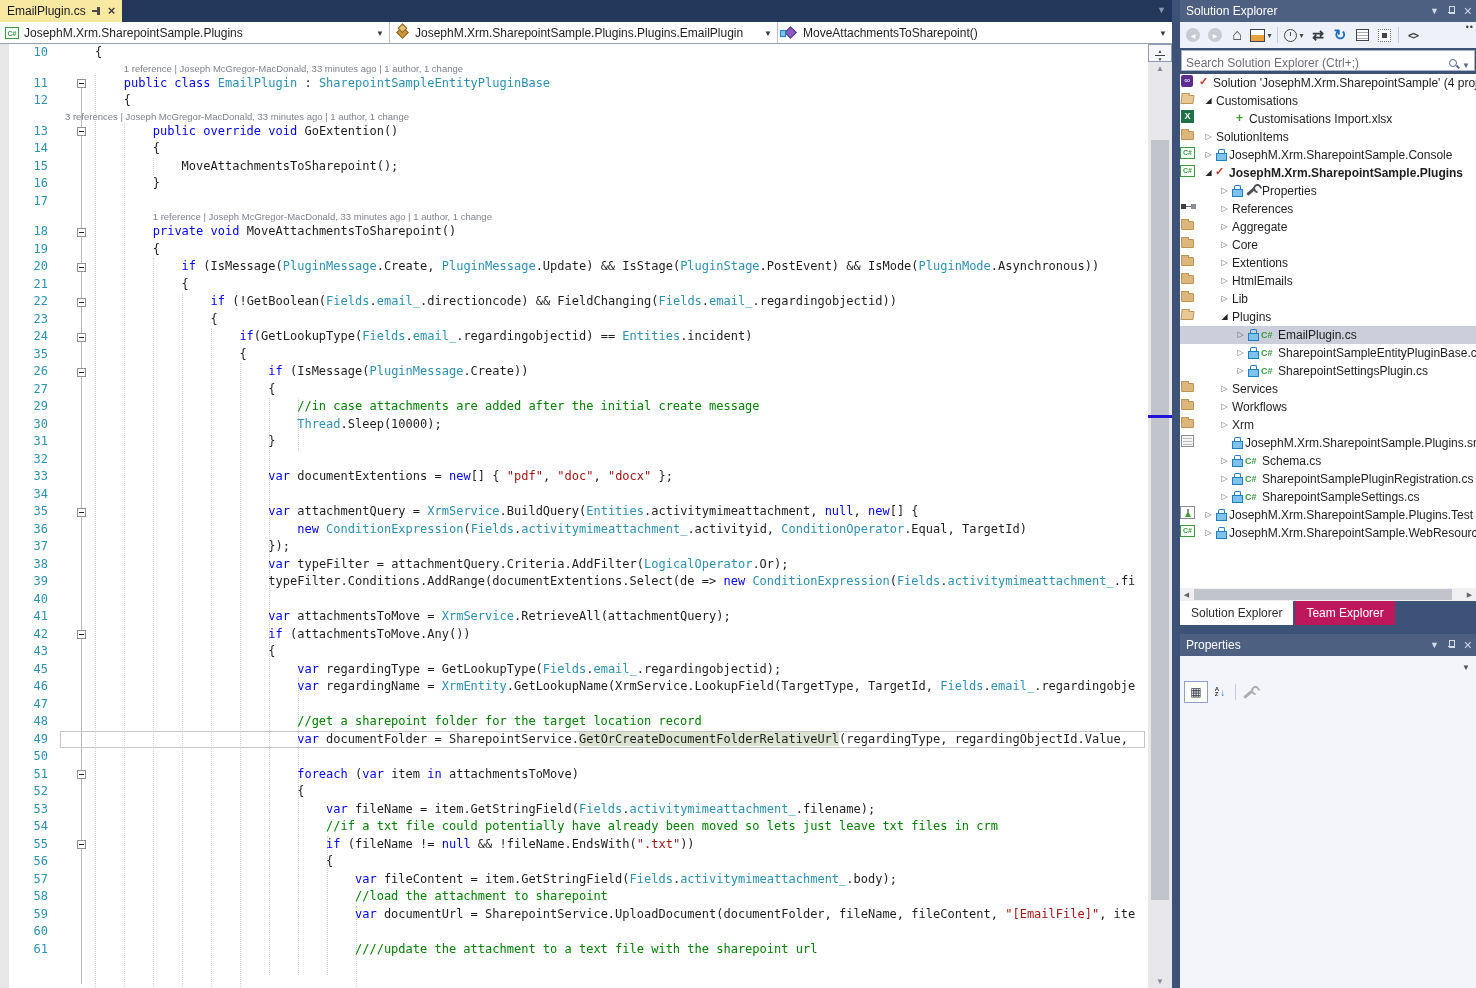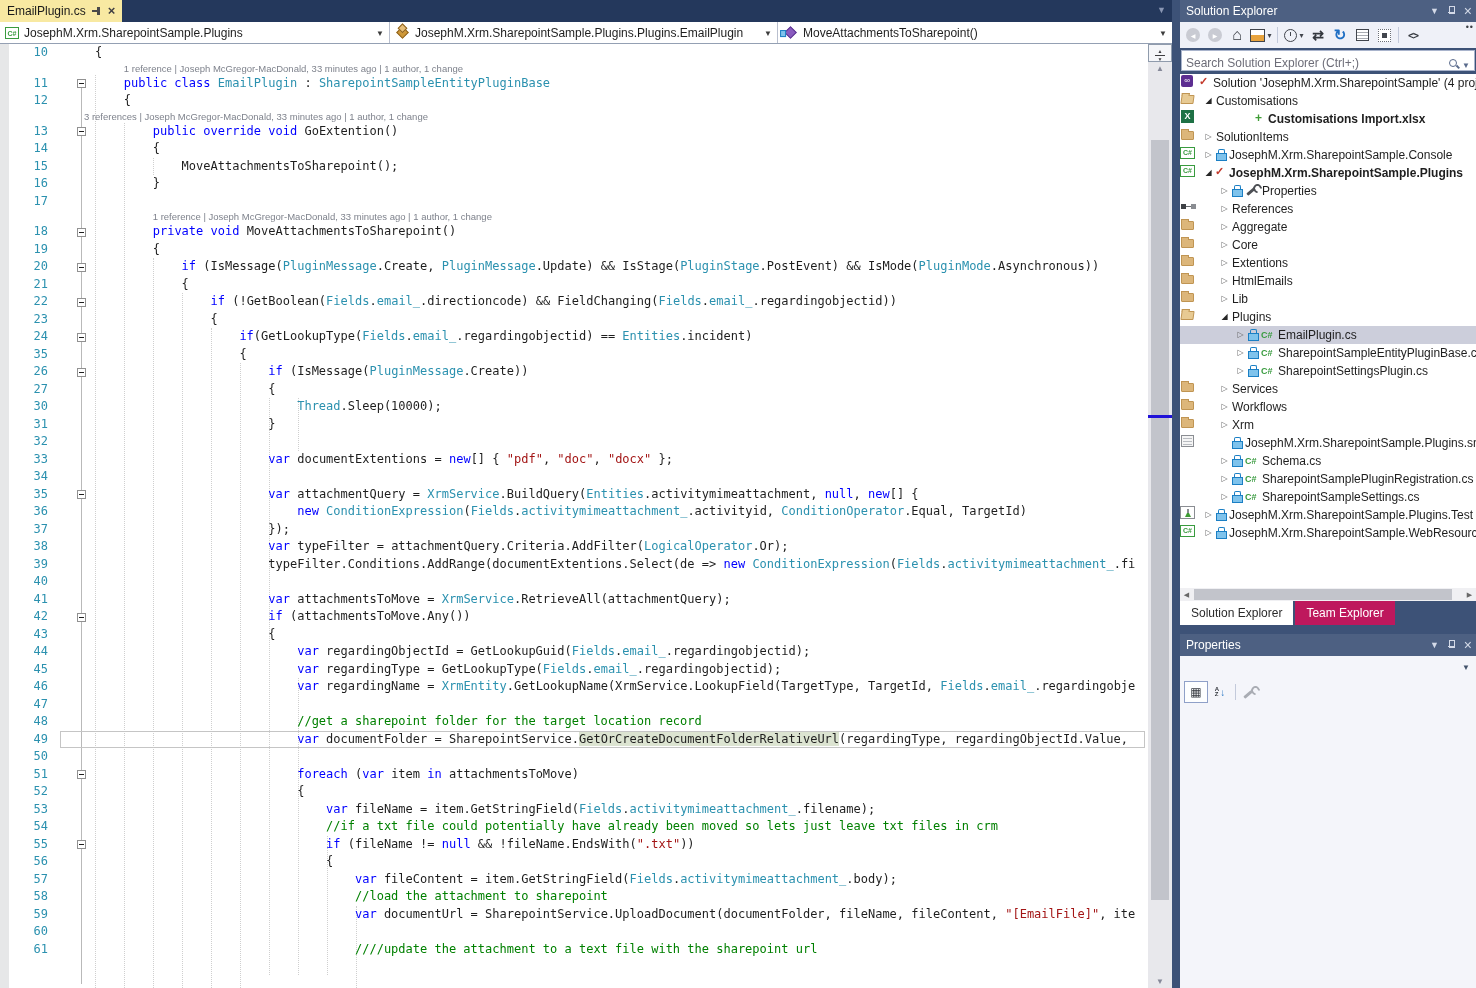--- a/index.html
+++ b/index.html
@@ -192,52 +192,52 @@
     <div class="ig" style="left:269px;top:354px;height:577px"></div>
     <div class="ig" style="left:298px;top:354px;height:53px"></div>
     <div class="ig" style="left:298px;top:634px;height:297px"></div>
     <div class="ig" style="left:327px;top:792px;height:139px"></div>
     <div class="ig" style="left:356px;top:862px;height:82px"></div>
     <div id="code-rows">
         <div class="crow"><span class="ln">10</span><span class="codetext"><span class="t-p">    {</span></span></div>
         <div class="lensrow" style="padding-left: 123.813px;">1 reference | Joseph McGregor-MacDonald, 33 minutes ago | 1 author, 1 change</div>
         <div class="crow"><span class="ln">11</span><span class="fold"></span><span class="codetext"><span class="t-k">        public class </span><span class="t-t">EmailPlugin</span><span class="t-p"> : </span><span class="t-t">SharepointSampleEntityPluginBase</span></span></div>
         <div class="crow"><span class="ln">12</span><span class="codetext"><span class="t-p">        {</span></span></div>
-        <div class="lensrow" style="padding-left: 84px;">3 references | Joseph McGregor-MacDonald, 33 minutes ago | 1 author, 1 change</div>
+        <div class="lensrow" style="padding-left: 65px;">3 references | Joseph McGregor-MacDonald, 33 minutes ago | 1 author, 1 change</div>
         <div class="crow"><span class="ln">13</span><span class="fold"></span><span class="codetext"><span class="t-p">            </span><span class="t-k">public override void</span><span class="t-p"> GoExtention()</span></span></div>
         <div class="crow"><span class="ln">14</span><span class="codetext"><span class="t-p">            {</span></span></div>
         <div class="crow"><span class="ln">15</span><span class="codetext"><span class="t-p">                MoveAttachmentsToSharepoint();</span></span></div>
         <div class="crow"><span class="ln">16</span><span class="codetext"><span class="t-p">            }</span></span></div>
         <div class="crow"><span class="ln">17</span><span class="codetext"></span></div>
         <div class="lensrow" style="padding-left: 152.719px;">1 reference | Joseph McGregor-MacDonald, 33 minutes ago | 1 author, 1 change</div>
         <div class="crow"><span class="ln">18</span><span class="fold"></span><span class="codetext"><span class="t-p">            </span><span class="t-k">private void</span><span class="t-p"> MoveAttachmentsToSharepoint()</span></span></div>
         <div class="crow"><span class="ln">19</span><span class="codetext"><span class="t-p">            {</span></span></div>
         <div class="crow"><span class="ln">20</span><span class="fold"></span><span class="codetext"><span class="t-p">                </span><span class="t-k">if</span><span class="t-p"> (IsMessage(</span><span class="t-t">PluginMessage</span><span class="t-p">.Create, </span><span class="t-t">PluginMessage</span><span class="t-p">.Update) &amp;&amp; IsStage(</span><span class="t-t">PluginStage</span><span class="t-p">.PostEvent) &amp;&amp; IsMode(</span><span class="t-t">PluginMode</span><span class="t-p">.Asynchronous))</span></span></div>
         <div class="crow"><span class="ln">21</span><span class="codetext"><span class="t-p">                {</span></span></div>
         <div class="crow"><span class="ln">22</span><span class="fold"></span><span class="codetext"><span class="t-p">                    </span><span class="t-k">if</span><span class="t-p"> (!GetBoolean(</span><span class="t-t">Fields</span><span class="t-p">.</span><span class="t-t">email_</span><span class="t-p">.directioncode) &amp;&amp; FieldChanging(</span><span class="t-t">Fields</span><span class="t-p">.</span><span class="t-t">email_</span><span class="t-p">.regardingobjectid))</span></span></div>
         <div class="crow"><span class="ln">23</span><span class="codetext"><span class="t-p">                    {</span></span></div>
         <div class="crow"><span class="ln">24</span><span class="fold"></span><span class="codetext"><span class="t-p">                        </span><span class="t-k">if</span><span class="t-p">(GetLookupType(</span><span class="t-t">Fields</span><span class="t-p">.</span><span class="t-t">email_</span><span class="t-p">.regardingobjectid) == </span><span class="t-t">Entities</span><span class="t-p">.incident)</span></span></div>
         <div class="crow"><span class="ln">35</span><span class="codetext"><span class="t-p">                        {</span></span></div>
         <div class="crow"><span class="ln">26</span><span class="fold"></span><span class="codetext"><span class="t-p">                            </span><span class="t-k">if</span><span class="t-p"> (IsMessage(</span><span class="t-t">PluginMessage</span><span class="t-p">.Create))</span></span></div>
         <div class="crow"><span class="ln">27</span><span class="codetext"><span class="t-p">                            {</span></span></div>
+        <div class="crow"><span class="ln">29</span><span class="codetext"><span class="t-c">                                //in case attachments are added after the initial create message</span></span></div>
         <div class="crow"><span class="ln">30</span><span class="codetext"><span class="t-p">                                </span><span class="t-t">Thread</span><span class="t-p">.Sleep(10000);</span></span></div>
         <div class="crow"><span class="ln">31</span><span class="codetext"><span class="t-p">                            }</span></span></div>
         <div class="crow"><span class="ln">32</span><span class="codetext"></span></div>
         <div class="crow"><span class="ln">33</span><span class="codetext"><span class="t-p">                            </span><span class="t-k">var</span><span class="t-p"> documentExtentions = </span><span class="t-k">new</span><span class="t-p">[] { </span><span class="t-s">"pdf"</span><span class="t-p">, </span><span class="t-s">"doc"</span><span class="t-p">, </span><span class="t-s">"docx"</span><span class="t-p"> };</span></span></div>
         <div class="crow"><span class="ln">34</span><span class="codetext"></span></div>
         <div class="crow"><span class="ln">35</span><span class="fold"></span><span class="codetext"><span class="t-p">                            </span><span class="t-k">var</span><span class="t-p"> attachmentQuery = </span><span class="t-t">XrmService</span><span class="t-p">.BuildQuery(</span><span class="t-t">Entities</span><span class="t-p">.activitymimeattachment, </span><span class="t-k">null</span><span class="t-p">, </span><span class="t-k">new</span><span class="t-p">[] {</span></span></div>
         <div class="crow"><span class="ln">36</span><span class="codetext"><span class="t-p">                                </span><span class="t-k">new</span><span class="t-p"> </span><span class="t-t">ConditionExpression</span><span class="t-p">(</span><span class="t-t">Fields</span><span class="t-p">.</span><span class="t-t">activitymimeattachment_</span><span class="t-p">.activityid, </span><span class="t-t">ConditionOperator</span><span class="t-p">.Equal, TargetId)</span></span></div>
         <div class="crow"><span class="ln">37</span><span class="codetext"><span class="t-p">                            });</span></span></div>
         <div class="crow"><span class="ln">38</span><span class="codetext"><span class="t-p">                            </span><span class="t-k">var</span><span class="t-p"> typeFilter = attachmentQuery.Criteria.AddFilter(</span><span class="t-t">LogicalOperator</span><span class="t-p">.Or);</span></span></div>
         <div class="crow"><span class="ln">39</span><span class="codetext"><span class="t-p">                            typeFilter.Conditions.AddRange(documentExtentions.Select(de =&gt; </span><span class="t-k">new</span><span class="t-p"> </span><span class="t-t">ConditionExpression</span><span class="t-p">(</span><span class="t-t">Fields</span><span class="t-p">.</span><span class="t-t">activitymimeattachment_</span><span class="t-p">.fi</span></span></div>
         <div class="crow"><span class="ln">40</span><span class="codetext"></span></div>
         <div class="crow"><span class="ln">41</span><span class="codetext"><span class="t-p">                            </span><span class="t-k">var</span><span class="t-p"> attachmentsToMove = </span><span class="t-t">XrmService</span><span class="t-p">.RetrieveAll(attachmentQuery);</span></span></div>
         <div class="crow"><span class="ln">42</span><span class="fold"></span><span class="codetext"><span class="t-p">                            </span><span class="t-k">if</span><span class="t-p"> (attachmentsToMove.Any())</span></span></div>
         <div class="crow"><span class="ln">43</span><span class="codetext"><span class="t-p">                            {</span></span></div>
-        <div class="crow"><span class="ln">44</span><span class="codetext"><span class="t-p">                                </span><span class="t-k">var</span><span class="t-p"> regardingObjectId = GetLookupGuid(</span><span class="t-t">Fields</span><span class="t-p">.</span><span class="t-t">email_</span><span class="t-p">.regardingobjectid);</span></span></div>
         <div class="crow"><span class="ln">45</span><span class="codetext"><span class="t-p">                                </span><span class="t-k">var</span><span class="t-p"> regardingType = GetLookupType(</span><span class="t-t">Fields</span><span class="t-p">.</span><span class="t-t">email_</span><span class="t-p">.regardingobjectid);</span></span></div>
         <div class="crow"><span class="ln">46</span><span class="codetext"><span class="t-p">                                </span><span class="t-k">var</span><span class="t-p"> regardingName = </span><span class="t-t">XrmEntity</span><span class="t-p">.GetLookupName(XrmService.LookupField(TargetType, TargetId, </span><span class="t-t">Fields</span><span class="t-p">.</span><span class="t-t">email_</span><span class="t-p">.regardingobje</span></span></div>
         <div class="crow"><span class="ln">47</span><span class="codetext"></span></div>
         <div class="crow"><span class="ln">48</span><span class="codetext"><span class="t-c">                                //get a sharepoint folder for the target location record</span></span></div>
         <div class="crow current"><div class="curbox"></div><span class="ln">49</span><span class="codetext"><span class="t-p">                                </span><span class="t-k">var</span><span class="t-p"> documentFolder = SharepointService.</span><span class="t-h">GetOrCreateDocumentFolderRelativeUrl</span><span class="t-p">(regardingType, regardingObjectId.Value,</span></span></div>
         <div class="crow"><span class="ln">50</span><span class="codetext"></span></div>
         <div class="crow"><span class="ln">51</span><span class="fold"></span><span class="codetext"><span class="t-p">                                </span><span class="t-k">foreach</span><span class="t-p"> (</span><span class="t-k">var</span><span class="t-p"> item </span><span class="t-k">in</span><span class="t-p"> attachmentsToMove)</span></span></div>
         <div class="crow"><span class="ln">52</span><span class="codetext"><span class="t-p">                                {</span></span></div>
         <div class="crow"><span class="ln">53</span><span class="codetext"><span class="t-p">                                    </span><span class="t-k">var</span><span class="t-p"> fileName = item.GetStringField(</span><span class="t-t">Fields</span><span class="t-p">.</span><span class="t-t">activitymimeattachment_</span><span class="t-p">.filename);</span></span></div>
         <div class="crow"><span class="ln">54</span><span class="codetext"><span class="t-c">                                    //if a txt file could potentially have already been moved so lets just leave txt files in crm</span></span></div>
@@ -298,21 +298,21 @@
         <span class="exp"></span>
         <span class="ov o-check"></span>
         <span class="tico i-solution"></span>
         <span class="tlabel">Solution 'JosephM.Xrm.SharepointSample' (4 projects)</span>
       </div>
       <div class="trow" style="padding-left: 22px;">
         <span class="exp exp-o">◢</span>
         <span class="tico i-folder-open"></span>
         <span class="tlabel">Customisations</span>
       </div>
-      <div class="trow" style="padding-left: 61px; font-weight: bold;">
+      <div class="trow" style="padding-left: 42px;">
         <span class="exp"></span>
         <span class="ov o-plus"></span>
         <span class="tico i-excel"></span>
         <span class="tlabel">Customisations Import.xlsx</span>
       </div>
       <div class="trow" style="padding-left: 22px;">
         <span class="exp">▷</span>
         <span class="tico i-folder"></span>
         <span class="tlabel">SolutionItems</span>
       </div>

